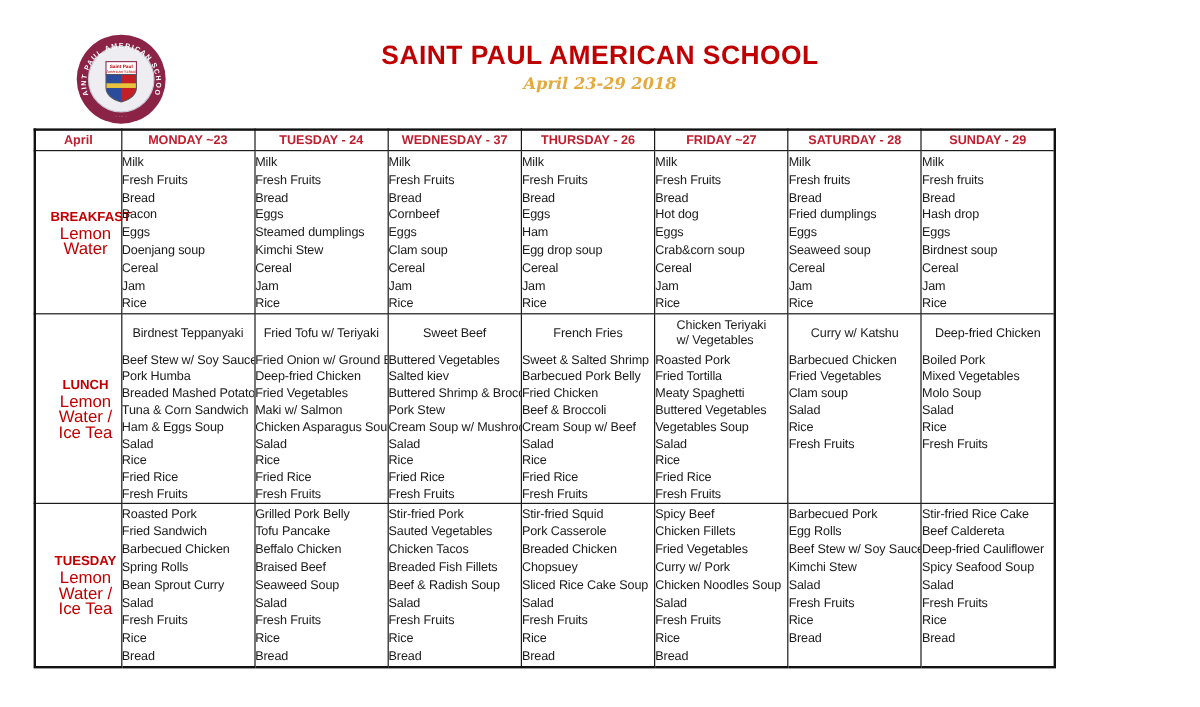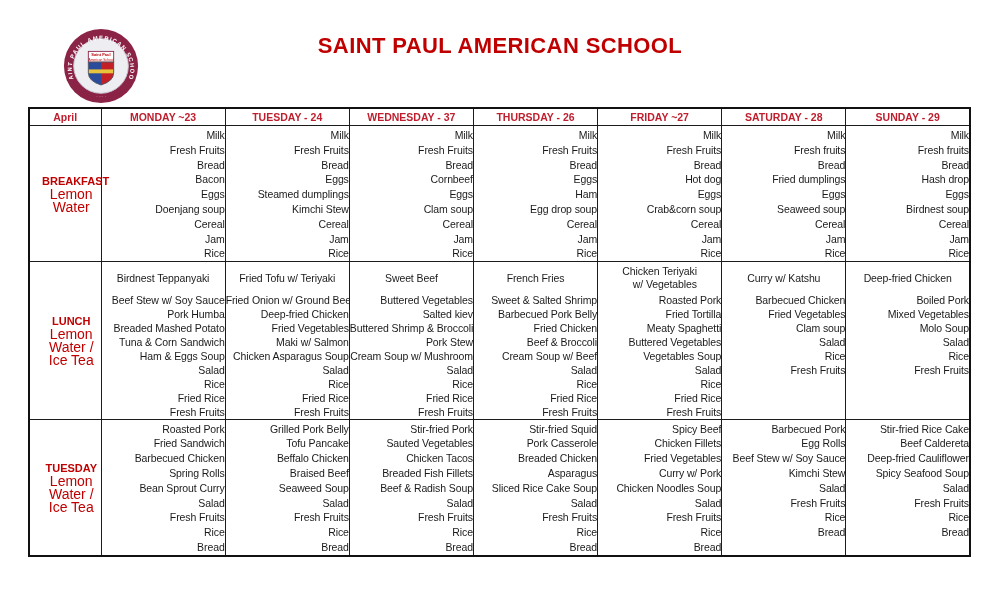--- a/index.html
+++ b/index.html
@@ -9,30 +9,30 @@
   
   .logo{position:absolute;left:62px;top:27px;width:78px;height:78px;}
   .titles{position:absolute;left:0;top:33px;width:100%;text-align:center;}
   .school-name{font-size:22px;font-weight:700;color:#C00000;letter-spacing:.4px;}
   .subtitle{margin-top:7px;font-size:17px;font-weight:700;font-style:italic;color:#D42127;
             font-family:"DejaVu Serif","Liberation Serif",serif;}
   .date-range{margin-top:3px;font-size:13.5px;font-weight:700;font-style:italic;color:#E5A93C;
             font-family:"DejaVu Serif","Liberation Serif",serif;}
 
   
-  .menu-table{position:absolute;left:28px;top:107px;width:943px;table-layout:fixed;
+  .menu-table{position:absolute;left:28px;top:107px;width:852px;table-layout:fixed;
               border-collapse:collapse;background:#fff;border:2px solid #111;}
   .menu-table th,.menu-table td{border:1.3px solid #1b1b1b;padding:0;}
   .menu-table thead th{height:16px;font-size:10.5px;font-weight:700;color:#BE1E2D;
                        text-align:center;vertical-align:middle;}
   .corner{width:72px;}
   tbody th.meal-header{vertical-align:middle;text-align:center;padding-left:12px;}
   .meal-name{font-size:11px;font-weight:700;color:#C00000;line-height:14px;}
   .beverage{font-size:14px;font-weight:400;color:#C00000;line-height:13px;}
-  td.menu-cell{vertical-align:top;text-align:right;padding-top:2px;overflow:hidden;}
+  td.menu-cell{vertical-align:top;text-align:left;padding-top:2px;overflow:hidden;}
   .item{font-size:10.5px;letter-spacing:-.1px;height:14.8px;line-height:14.8px;white-space:pre;}
   tr.row-breakfast{height:135px;}
   tr.row-lunch{height:157px;}
   tr.row-dinner{height:136px;}
   tr.row-lunch .item{height:14px;line-height:14px;}
   tr.row-lunch .item.first{height:28.5px;display:flex;align-items:center;justify-content:center;
                            line-height:13px;white-space:pre-line;}
   tr.row-dinner td,tr.row-dinner th{border-bottom:2.5px solid #111;}
 </style>
 </head>
@@ -54,20 +54,21 @@
       <text x="40" y="34.6" font-size="3.4" fill="#C00000" text-anchor="middle" font-family="Liberation Sans, sans-serif">American School</text>
       <path d="M27,36 h26 v11 q0,8.5 -13,12.5 q-13,-4 -13,-12.5 z" fill="#2B4C9B"></path>
       <path d="M40,36 h13 v11 q0,8.5 -13,12.5 z" fill="#C22026"></path>
       <rect x="27" y="43.5" width="26" height="4" fill="#E8C33C"></rect>
       <path d="M27,36 h26 v11 q0,8.5 -13,12.5 q-13,-4 -13,-12.5 z" fill="none" stroke="#55555f" stroke-width="0.9"></path>
     </g>
   </svg>
 
   <div class="titles">
     <div class="school-name">SAINT PAUL AMERICAN SCHOOL</div>
+    <div class="date-range">April 23-29 2018</div>
   </div>
 
   <table class="menu-table">
     <colgroup>
       <col style="width:72px">
       <col>
         <col>
         <col>
         <col>
         <col>
@@ -292,21 +293,21 @@
             <div class="item">Beef &amp; Radish Soup</div>
             <div class="item">Salad</div>
             <div class="item">Fresh Fruits</div>
             <div class="item">Rice</div>
             <div class="item">Bread</div>
           </td>
           <td class="menu-cell">
             <div class="item">Stir-fried Squid</div>
             <div class="item">Pork Casserole</div>
             <div class="item">Breaded Chicken</div>
-            <div class="item">Asparagus</div>
+            <div class="item">Chopsuey</div>
             <div class="item">Sliced Rice Cake Soup</div>
             <div class="item">Salad</div>
             <div class="item">Fresh Fruits</div>
             <div class="item">Rice</div>
             <div class="item">Bread</div>
           </td>
           <td class="menu-cell">
             <div class="item">Spicy Beef</div>
             <div class="item">Chicken Fillets</div>
             <div class="item">Fried Vegetables</div>

